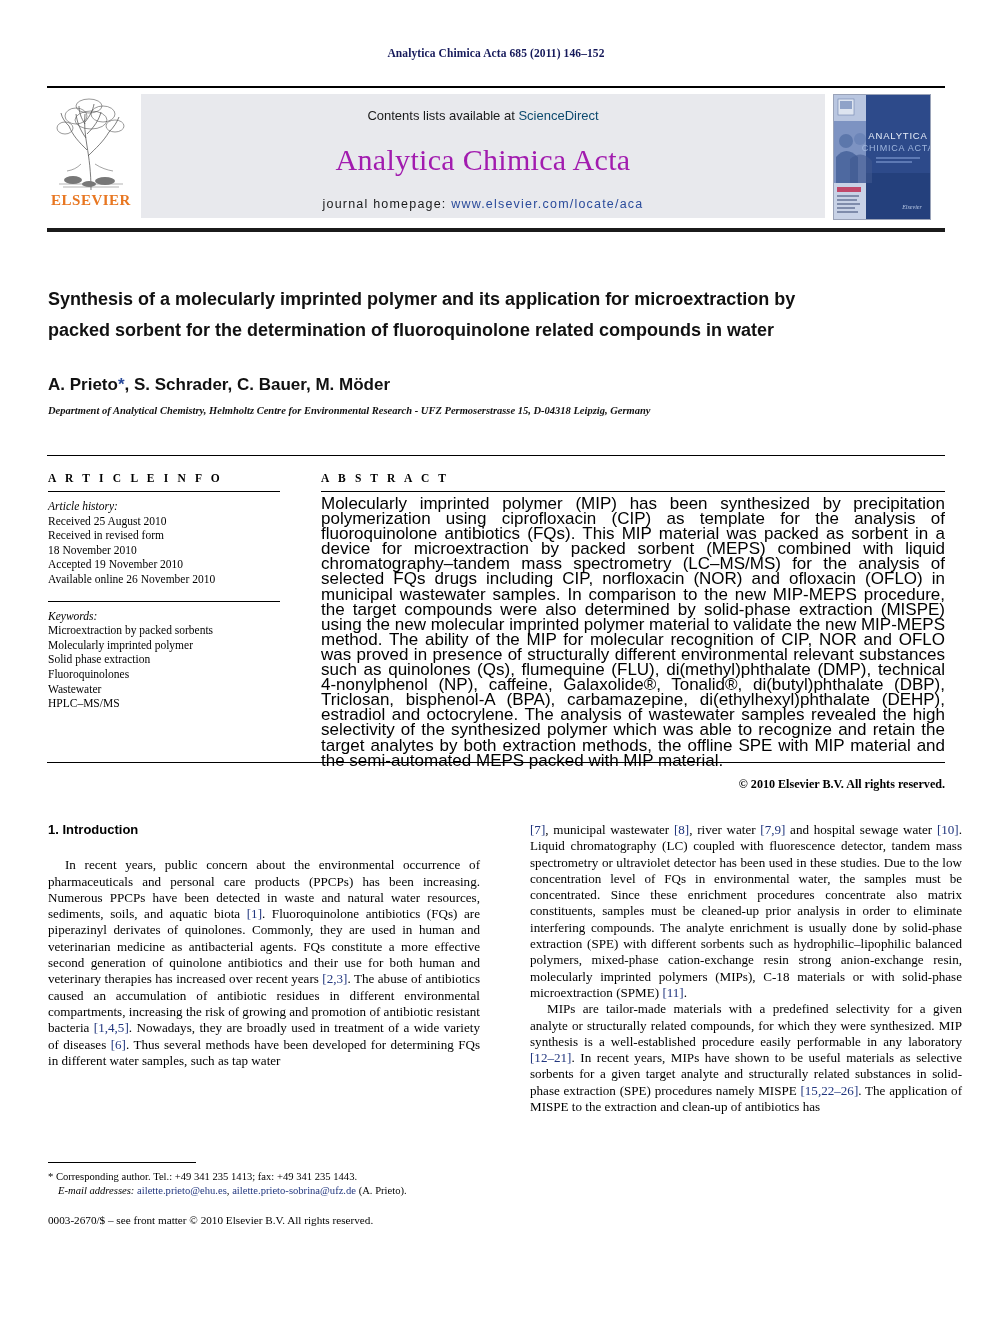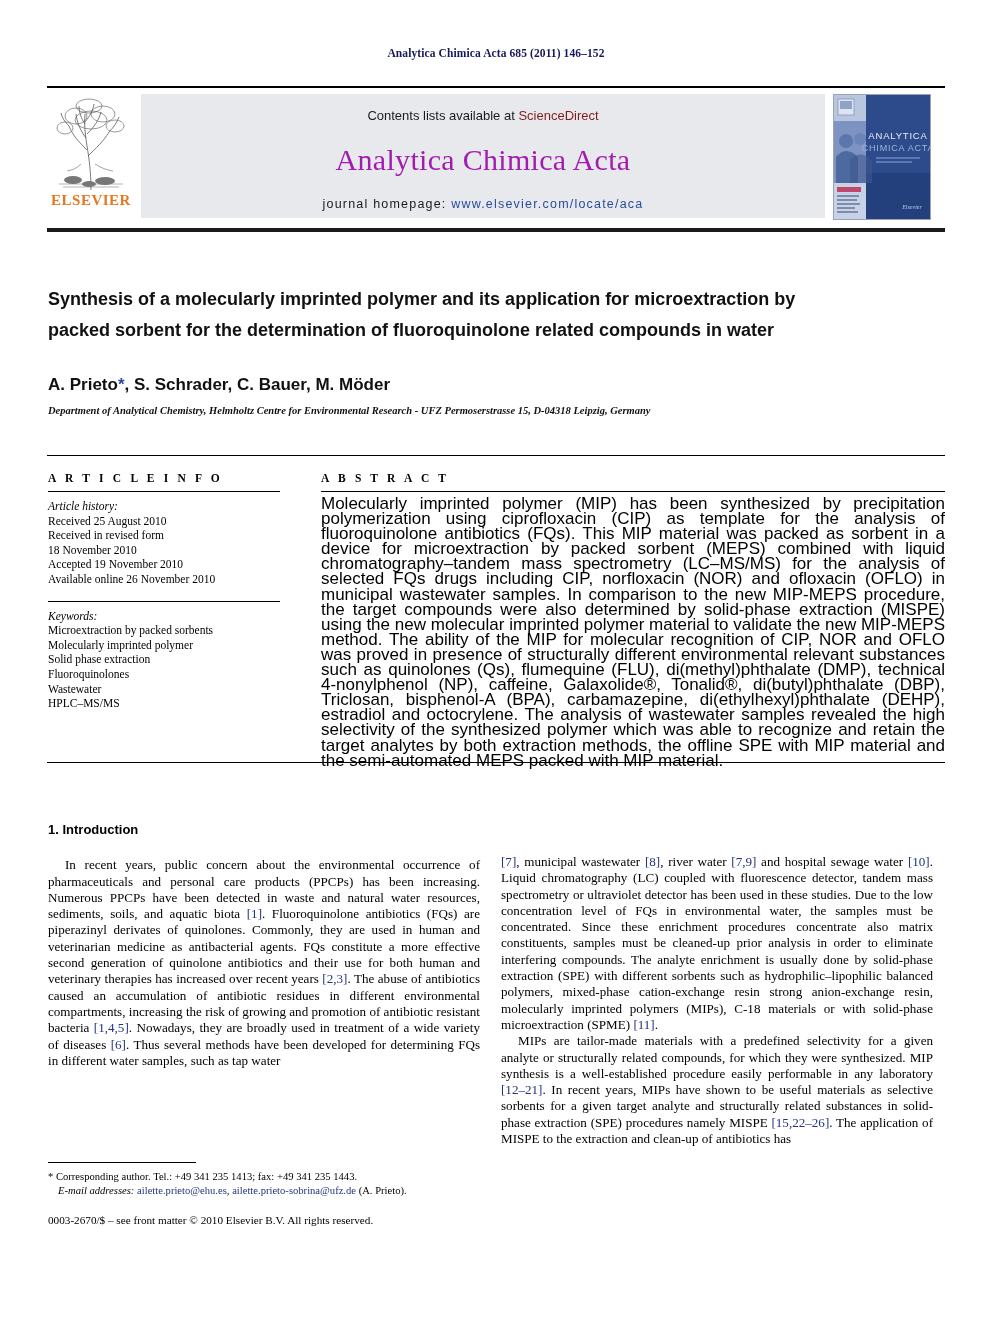--- a/index.html
+++ b/index.html
@@ -79,21 +79,21 @@
     background: #e8e9ed;
     text-align: center;
   }
   .contents-line {
     margin-top: 14px;
     font-family: "Liberation Sans", sans-serif;
     font-size: 13px;
     color: #1a1a1a;
   }
   .contents-line .sd {
-    color: #7f1d1d;
+    color: #0c4a6e;
   }
   .journal-title {
     margin-top: 20px;
     font-family: "Liberation Serif", serif;
     font-size: 30px;
     color: #a21caf;
     letter-spacing: 0.3px;
   }
   .homepage-line {
     margin-top: 20px;
@@ -222,21 +222,21 @@
   .body-col {
     position: absolute;
     top: 822px;
     width: 432px;
     font-family: "Liberation Serif", serif;
     font-size: 13.1px;
     line-height: 16.3px;
     text-align: justify;
   }
   .body-col.left { left: 48px; }
-  .body-col.right { left: 501px; margin-top: 32px; }
+  .body-col.right { left: 530px; }
   .sec-heading {
     font-family: "Liberation Sans", sans-serif;
     font-weight: bold;
     font-size: 13px;
     margin-bottom: 19px;
   }
   .para { margin: 0; text-indent: 17px; }
   .para + .para { margin-top: 0; }
   a.cite, .cite {
     color: #20357e;
@@ -395,20 +395,21 @@
       <div>Fluoroquinolones</div>
       <div>Wastewater</div>
       <div>HPLC–MS/MS</div>
     </div>
   </div>
 
   <div class="col-abs">
     <div class="sec-label">A B S T R A C T</div>
     <div class="sec-rule"></div>
     <div class="abs-text">Molecularly imprinted polymer (MIP) has been synthesized by precipitation polymerization using ciprofloxacin (CIP) as template for the analysis of fluoroquinolone antibiotics (FQs). This MIP material was packed as sorbent in a device for microextraction by packed sorbent (MEPS) combined with liquid chromatography–tandem mass spectrometry (LC–MS/MS) for the analysis of selected FQs drugs including CIP, norfloxacin (NOR) and ofloxacin (OFLO) in municipal wastewater samples. In comparison to the new MIP-MEPS procedure, the target compounds were also determined by solid-phase extraction (MISPE) using the new molecular imprinted polymer material to validate the new MIP-MEPS method. The ability of the MIP for molecular recognition of CIP, NOR and OFLO was proved in presence of structurally different environmental relevant substances such as quinolones (Qs), flumequine (FLU), di(methyl)phthalate (DMP), technical 4-nonylphenol (NP), caffeine, Galaxolide®, Tonalid®, di(butyl)phthalate (DBP), Triclosan, bisphenol-A (BPA), carbamazepine, di(ethylhexyl)phthalate (DEHP), estradiol and octocrylene. The analysis of wastewater samples revealed the high selectivity of the synthesized polymer which was able to recognize and retain the target analytes by both extraction methods, the offline SPE with MIP material and the semi-automated MEPS packed with MIP material.</div>
+    <div class="abs-copy">© 2010 Elsevier B.V. All rights reserved.</div>
   </div>
 
   <div class="infoabs-rule-bottom"></div>
 
   <div class="body-col left">
     <div class="sec-heading">1. Introduction</div>
     <p class="para"><span>In recent years, public concern about the environmental occurrence of pharmaceuticals and personal care products (PPCPs) has been increasing. Numerous PPCPs have been detected in waste and natural water resources, sediments, soils, and aquatic biota </span><span class="cite">[1]</span><span>. Fluoroquinolone antibiotics (FQs) are piperazinyl derivates of quinolones. Commonly, they are used in human and veterinarian medicine as antibacterial agents. FQs constitute a more effective second generation of quinolone antibiotics and their use for both human and veterinary therapies has increased over recent years </span><span class="cite">[2,3]</span><span>. The abuse of antibiotics caused an accumulation of antibiotic residues in different environmental compartments, increasing the risk of growing and promotion of antibiotic resistant bacteria </span><span class="cite">[1,4,5]</span><span>. Nowadays, they are broadly used in treatment of a wide variety of diseases </span><span class="cite">[6]</span><span>. Thus several methods have been developed for determining FQs in different water samples, such as tap water </span></p>
   </div>
 
   <div class="body-col right">

